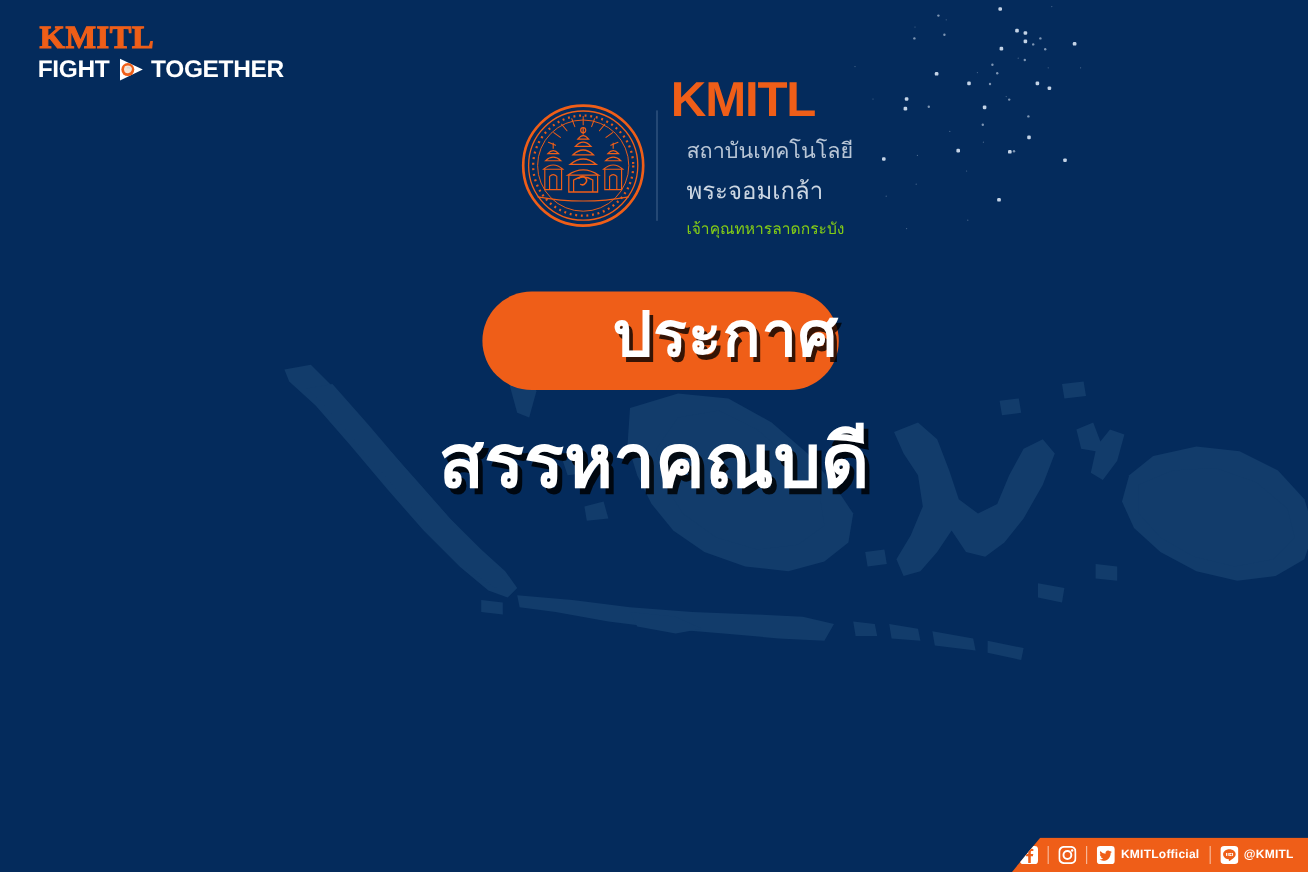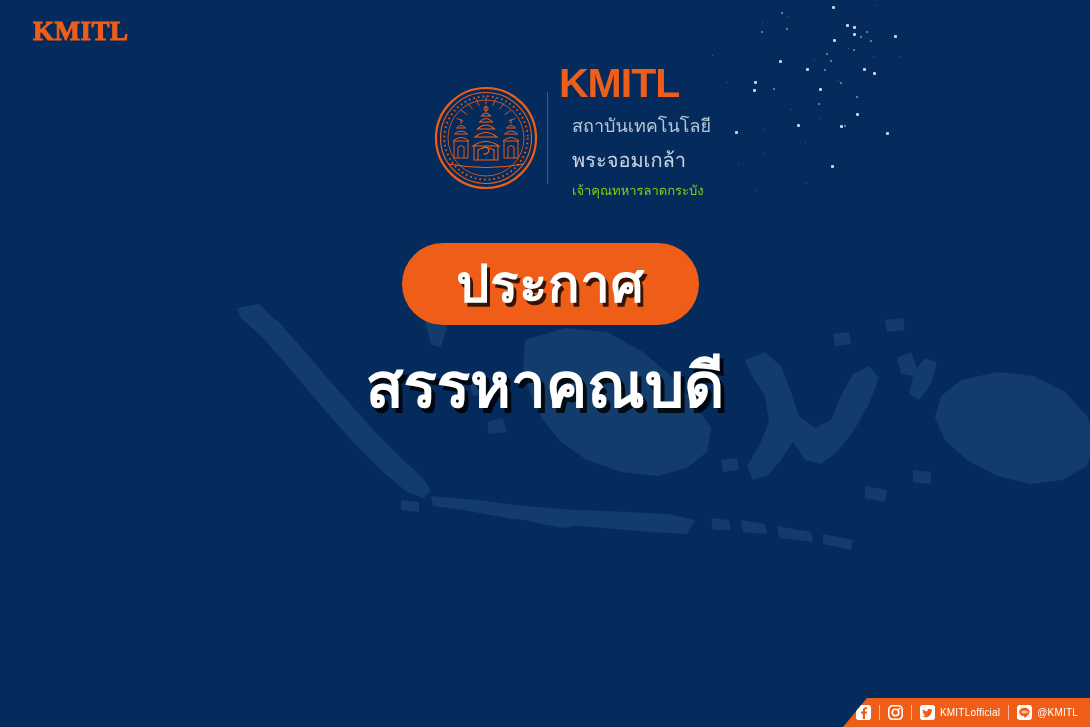--- a/index.html
+++ b/index.html
@@ -68,21 +68,21 @@
     color:#b9c6d6;line-height:1.12;letter-spacing:0;margin:13px;white-space:nowrap;
   }
   #logo-thai-1{font-size:18px;}
   #logo-thai-2{font-size:20px;font-weight:normal;color:#ccd6e2;}
   #logo-thai-3{font-size:13px;color:#84cc16;}
 
   
   #announce-badge{
     position:absolute;left:402px;top:243px;width:297px;height:82px;
     background:#EF5E18;border-radius:41px;
-    display:flex;align-items:center;justify-content:center;
+    display:flex;align-items:center;justify-content:flex-end;font-family:Liberation Mono, monospace;
   }
   #announce-text{
     color:#ffffff;font-size:52px;font-weight:bold;line-height:1;
     letter-spacing:1px;
     text-shadow:3px 4px 0 rgba(0,0,0,.78);
   }
 
   
   #headline{
     position:absolute;left:0;top:355px;width:1090px;text-align:center;
@@ -102,21 +102,21 @@
     border-top-left-radius:16px;
     display:flex;align-items:center;justify-content:flex-end;
     padding-right:12px;box-sizing:border-box;
   }
   .sb-item{display:flex;align-items:center;gap:5px;}
   .sb-sep{
     width:1px;height:15px;background:rgba(255,255,255,.55);margin:0 8px;
     flex:0 0 auto;
   }
   .sb-label{
-    color:#ffffff;font-size:10px;font-weight:normal;letter-spacing:.2px;
+    color:#ffffff;font-size:10px;font-weight:bold;letter-spacing:.2px;
     line-height:1;white-space:nowrap;
   }
   .sb-icon{width:15px;height:15px;flex:0 0 auto;display:block;}
 </style>
 </head>
 <body>
 
 <div id="stage">
 
   <div id="map-watermark">
@@ -221,20 +221,33 @@
       <i style="left: 131px; top: 165px; width: 3px; height: 3px; opacity: 0.95;"></i>
       <i style="left: 106px; top: 183px; width: 1.4px; height: 1.4px; opacity: 0.35;"></i>
       <i style="left: 55px; top: 190px; width: 1.4px; height: 1.4px; opacity: 0.35;"></i>
       <i style="left: 88px; top: 16px; width: 1.4px; height: 1.4px; opacity: 0.35;"></i>
       <i style="left: 148px; top: 48px; width: 1.4px; height: 1.4px; opacity: 0.35;"></i>
       <i style="left: 114px; top: 60px; width: 1.4px; height: 1.4px; opacity: 0.35;"></i>
     </div>
 
   <div id="brand-lockup">
     <div id="brand-kmitl">KMITL</div>
+    <div id="fight-row">
+      <span class="ft-word">FIGHT</span>
+      <span id="ft-mark">
+        <svg viewBox="0 0 24 22" width="24" height="22" aria-hidden="true">
+          <path d="M3 2 L22 11 L3 20 Z" fill="#ffffff"></path>
+          <circle cx="9.5" cy="11" r="5.4" fill="#EF5E18"></circle>
+          <path d="M7 8.2 q3.1 -1.6 5.2 .4 q1.1 1.1 .6 3 q-.6 2.1 -3 2.4
+                   q-2.4 .3 -3.2 -1.7 q-.7 -1.9 .4 -4.1 Z" fill="#f6e3d3"></path>
+          <path d="M8.6 9.1 q2 -.9 3.3 .4 l-.5 .9 q-1.2 -1 -2.6 -.4 Z" fill="#d6d6d6"></path>
+        </svg>
+      </span>
+      <span class="ft-word">TOGETHER</span>
+    </div>
   </div>
 
   <div id="kmitl-logo">
 
     <span id="seal">
       <svg viewBox="0 0 104 104" width="104" height="104" aria-hidden="true">
         <circle cx="52" cy="52" r="50" fill="none" stroke="#EF5E18" stroke-width="2.2"></circle>
         <circle cx="52" cy="52" r="45.5" fill="none" stroke="#EF5E18" stroke-width="1.1"></circle>
         <circle cx="52" cy="52" r="38" fill="none" stroke="#EF5E18" stroke-width=".8"></circle>
 

